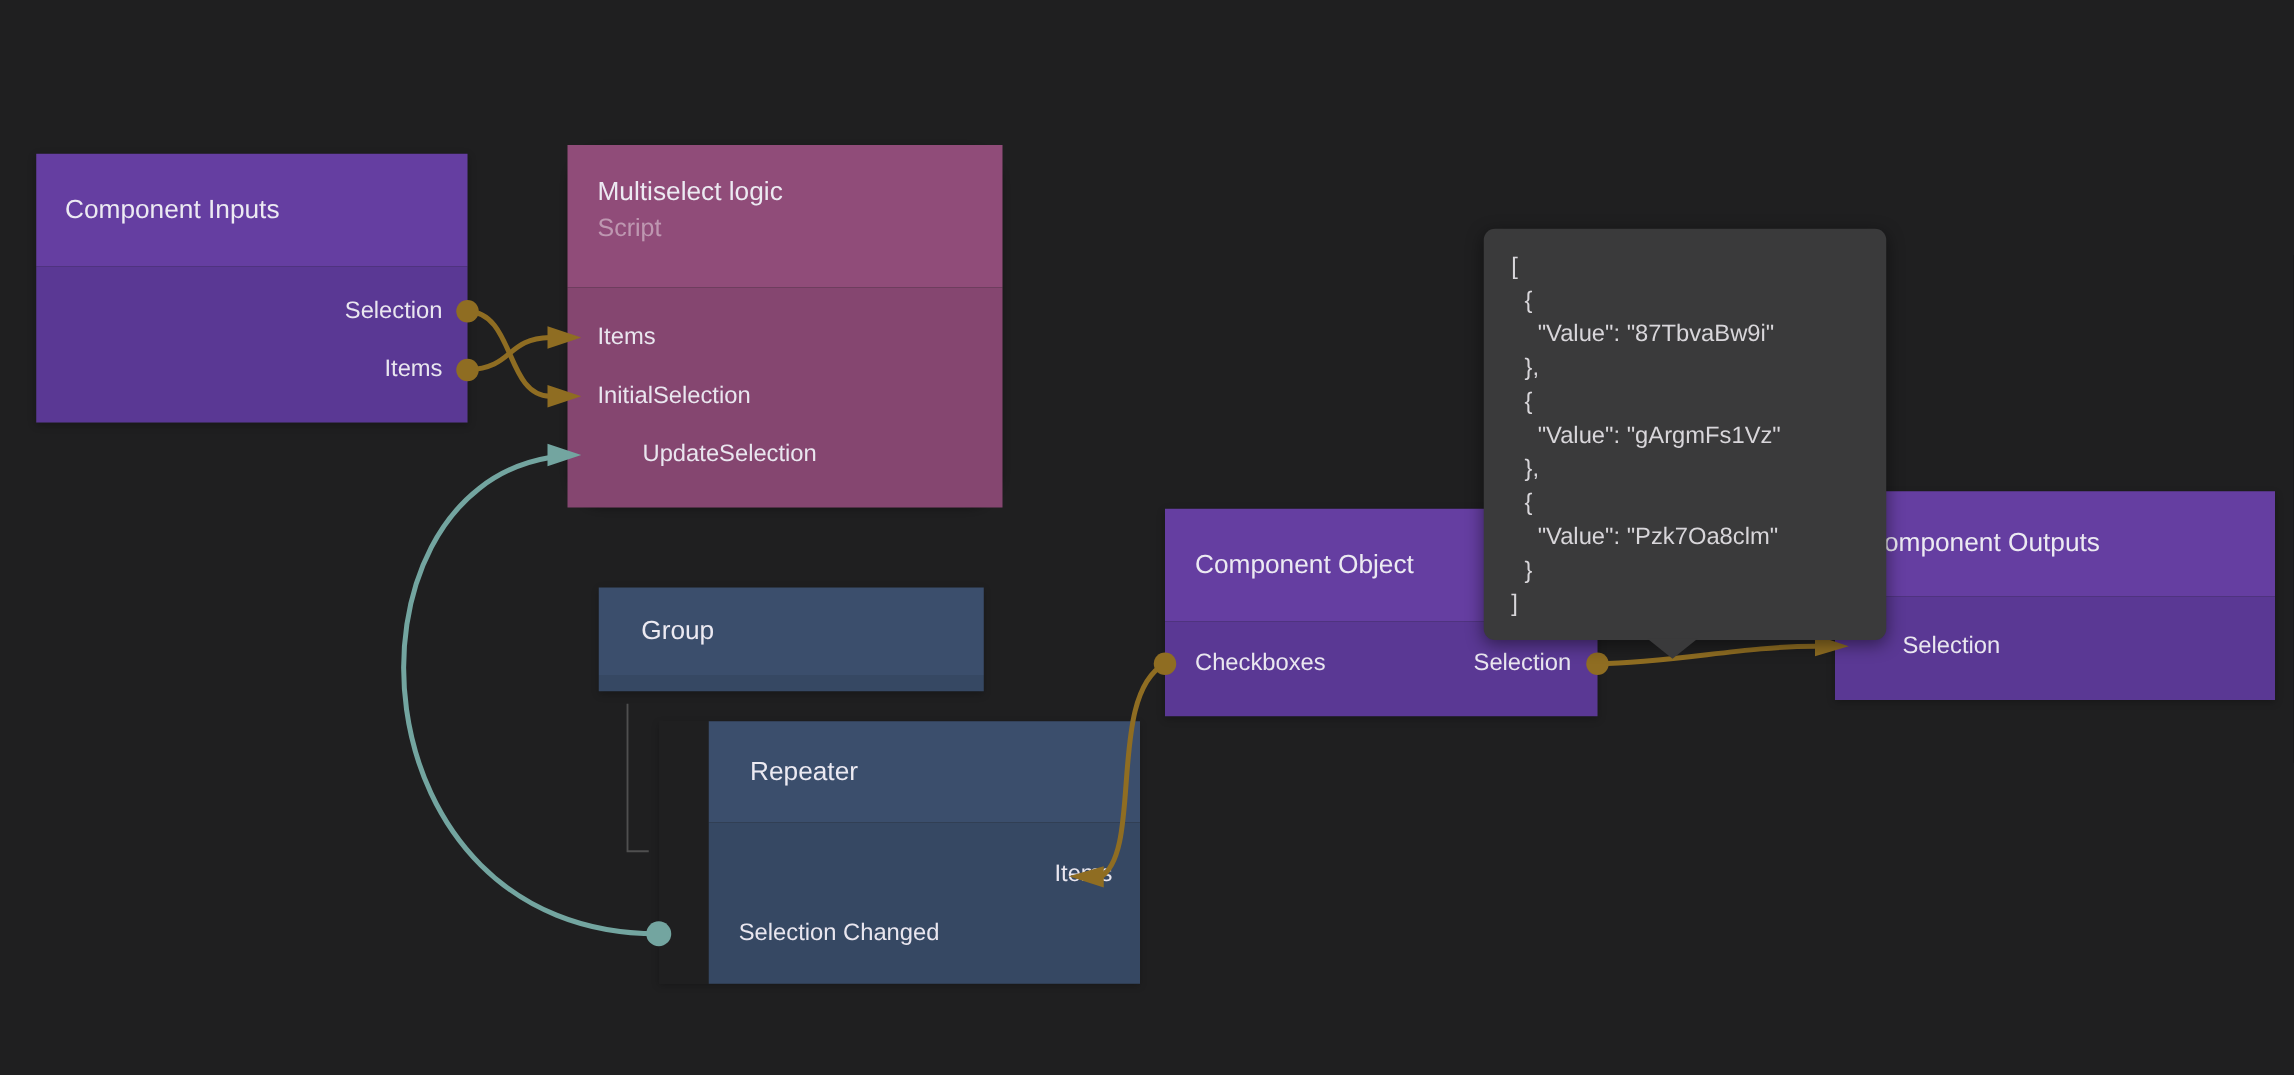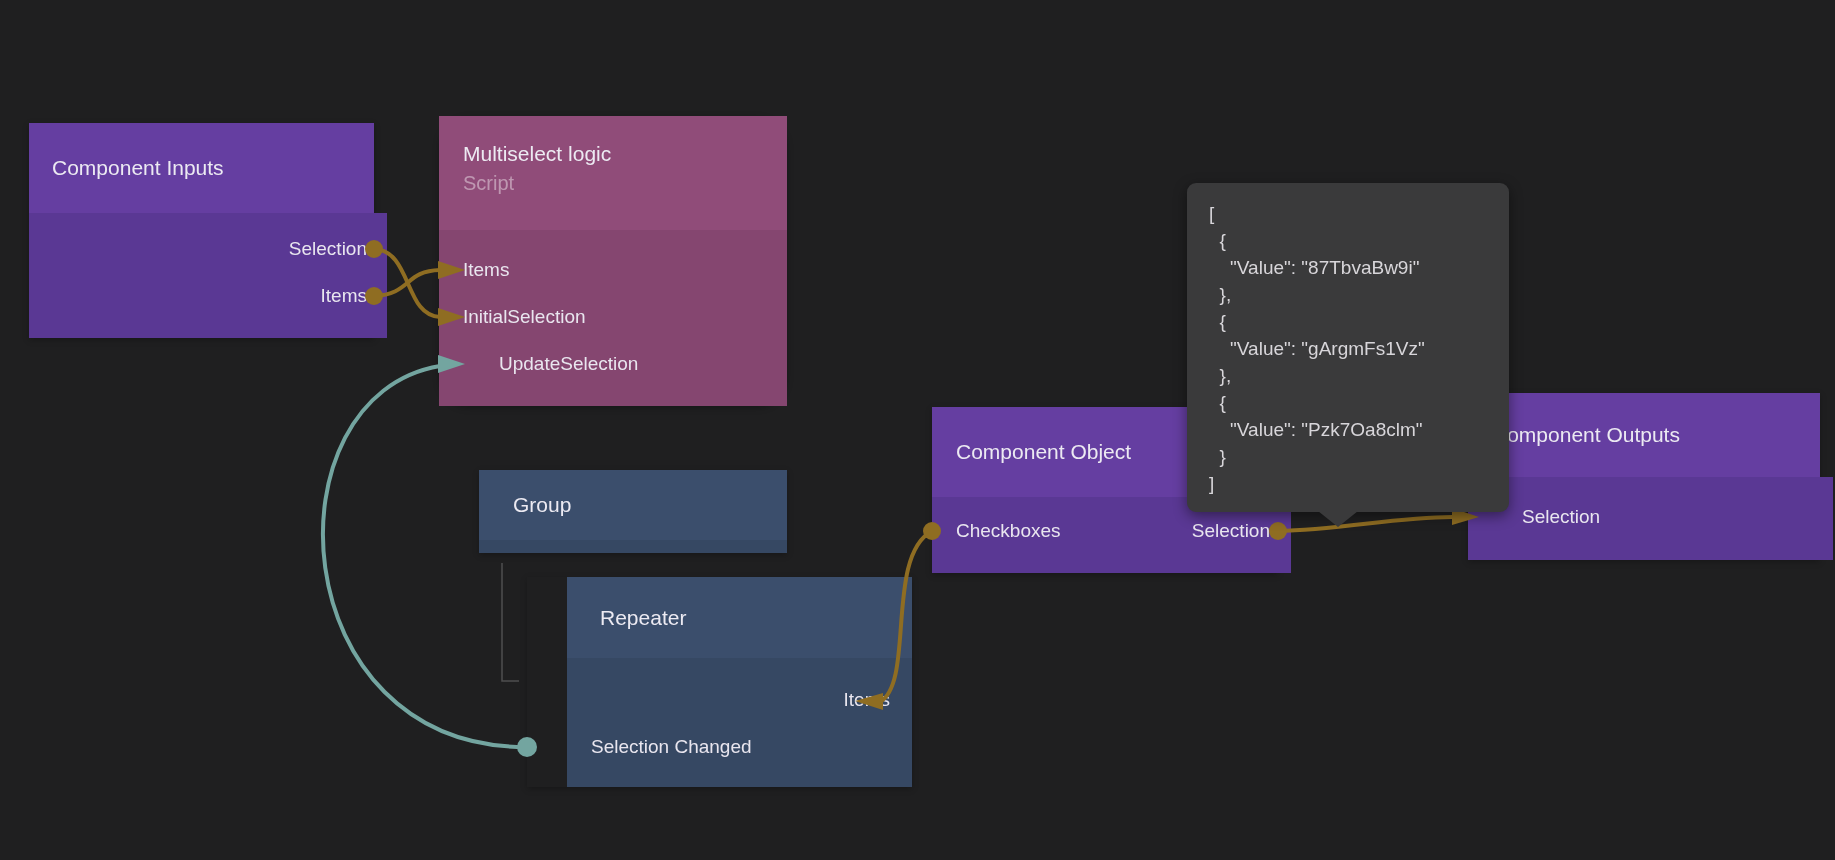--- a/index.html
+++ b/index.html
@@ -15,21 +15,21 @@
   }
   .node-subtitle{
     color:rgba(255,255,255,0.42);font-size:20px;display:block;margin-top:6px;
   }
   .node-body{position:relative;width:100%;}
   .port-label{
     position:absolute;color:#e9e6ef;font-size:19px;line-height:26px;white-space:nowrap;
   }
   
   .purple .node-header{background:#653ea1;}
-  .purple .node-body{background:#5a3894;padding-left:13px;}
+  .purple .node-body{background:#5a3894;}
   
   .pink .node-header{background:#904c79;}
   .pink .node-body{background:#854670;}
   
   .slate .node-header{background:#3b4e6c;}
   .slate .node-body{background:#364863;}
 
   #wire-layer{position:absolute;left:0;top:0;z-index:5;pointer-events:none;}
 
   #tooltip{
@@ -56,21 +56,21 @@
   <div class="node purple" style="left:29px;top:123px;width:345px;height:215px;">
     <div class="node-header" style="height:90px;">
       <span class="node-title" style="line-height:90px;padding-left:23px;">Component Inputs</span>
     </div>
     <div class="node-body" style="height:125px;">
       <span class="port-label" style="right:20px;top:23px;">Selection</span>
       <span class="port-label" style="right:20px;top:70px;">Items</span>
     </div>
   </div>
 
-  <div class="node pink" style="left:439px;top:116px;width:348px;height:290px;border-radius:30px;">
+  <div class="node pink" style="left:454px;top:116px;width:348px;height:290px;border-radius:30px;">
     <div class="node-header" style="height:114px;padding:26px 0 0 24px;box-sizing:border-box;">
       <span class="node-title">Multiselect logic</span>
       <span class="node-subtitle">Script</span>
     </div>
     <div class="node-body" style="height:176px;">
       <span class="port-label" style="left:24px;top:27px;">Items</span>
       <span class="port-label" style="left:24px;top:74px;">InitialSelection</span>
       <span class="port-label" style="left:24px;top:121px;margin-left:36px;">UpdateSelection</span>
     </div>
   </div>

